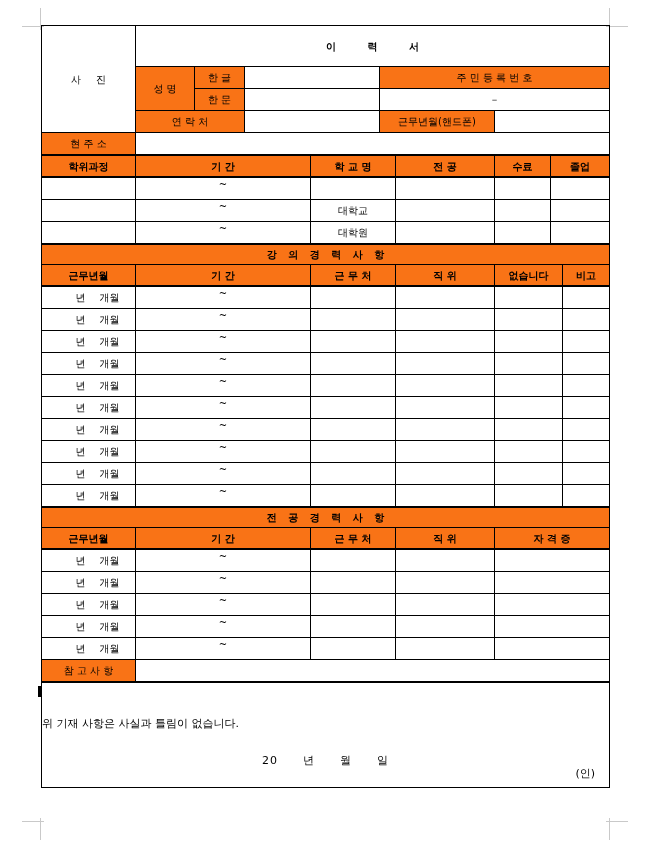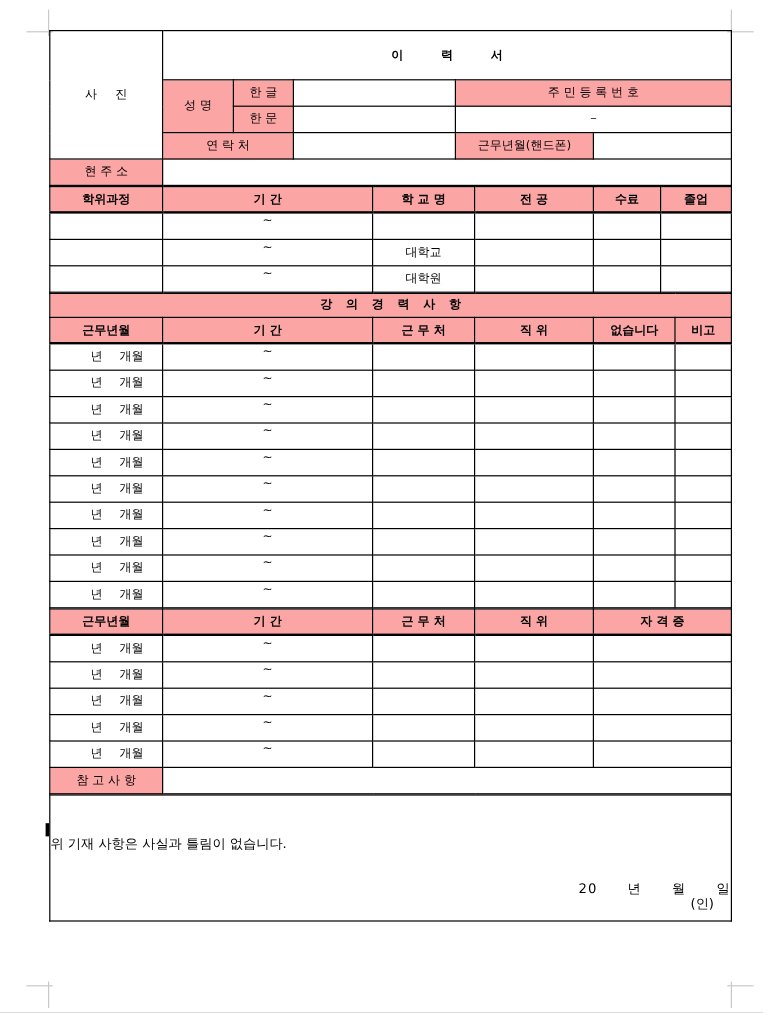--- a/index.html
+++ b/index.html
@@ -48,21 +48,21 @@
   }
   table.form td {
     border: 1px solid #000;
     padding: 0;
     height: 21px;
     text-align: center;
     vertical-align: middle;
     font-size: 10px;
     line-height: 1.1;
   }
-  .shade { background: #fca5a5; }
+  .shade { background: #f97316; }
   .title-cell {
     height: 40px !important;
     font-size: 19px;
     letter-spacing: 14px;
     text-indent: 14px;
     font-weight: 700;
   }
   .sec-head {
     height: 19px !important;
     font-weight: bold;
@@ -96,21 +96,21 @@
     position: relative;
   }
   .sign-line1 {
     margin-top: 15px;
     font-size: 11px;
     text-align: left;
   }
   .sign-line2 {
     margin-top: 24px;
     font-size: 11px;
-    text-align: right;
+    text-align: center;
     letter-spacing: 1px;
   }
   .sign-line2 .gap { display:inline-block; width: 16px; }
   .sign-seal {
     position: absolute;
     right: 14px;
     bottom: 7px;
     font-size: 11px;
   }
   .notch {
@@ -357,20 +357,23 @@
 
     <table class="form">
       <colgroup>
         <col style="width:94px">
         <col style="width:175px">
         <col style="width:85px">
         <col style="width:99px">
         <col style="width:115px">
       </colgroup>
       <tbody>
+          <tr>
+        <td colspan="5" class="shade sec-head">전 공 경 력 사 항</td>
+      </tr>
       <tr>
         <td class="shade col-head thickbot">근무년월</td>
         <td class="shade col-head thickbot">기        간</td>
         <td class="shade col-head thickbot">근 무 처</td>
         <td class="shade col-head thickbot">직       위</td>
         <td class="shade col-head thickbot">자 격 증</td>
       </tr>
       </tbody>
         <tbody id="major-rows">
           <tr>

